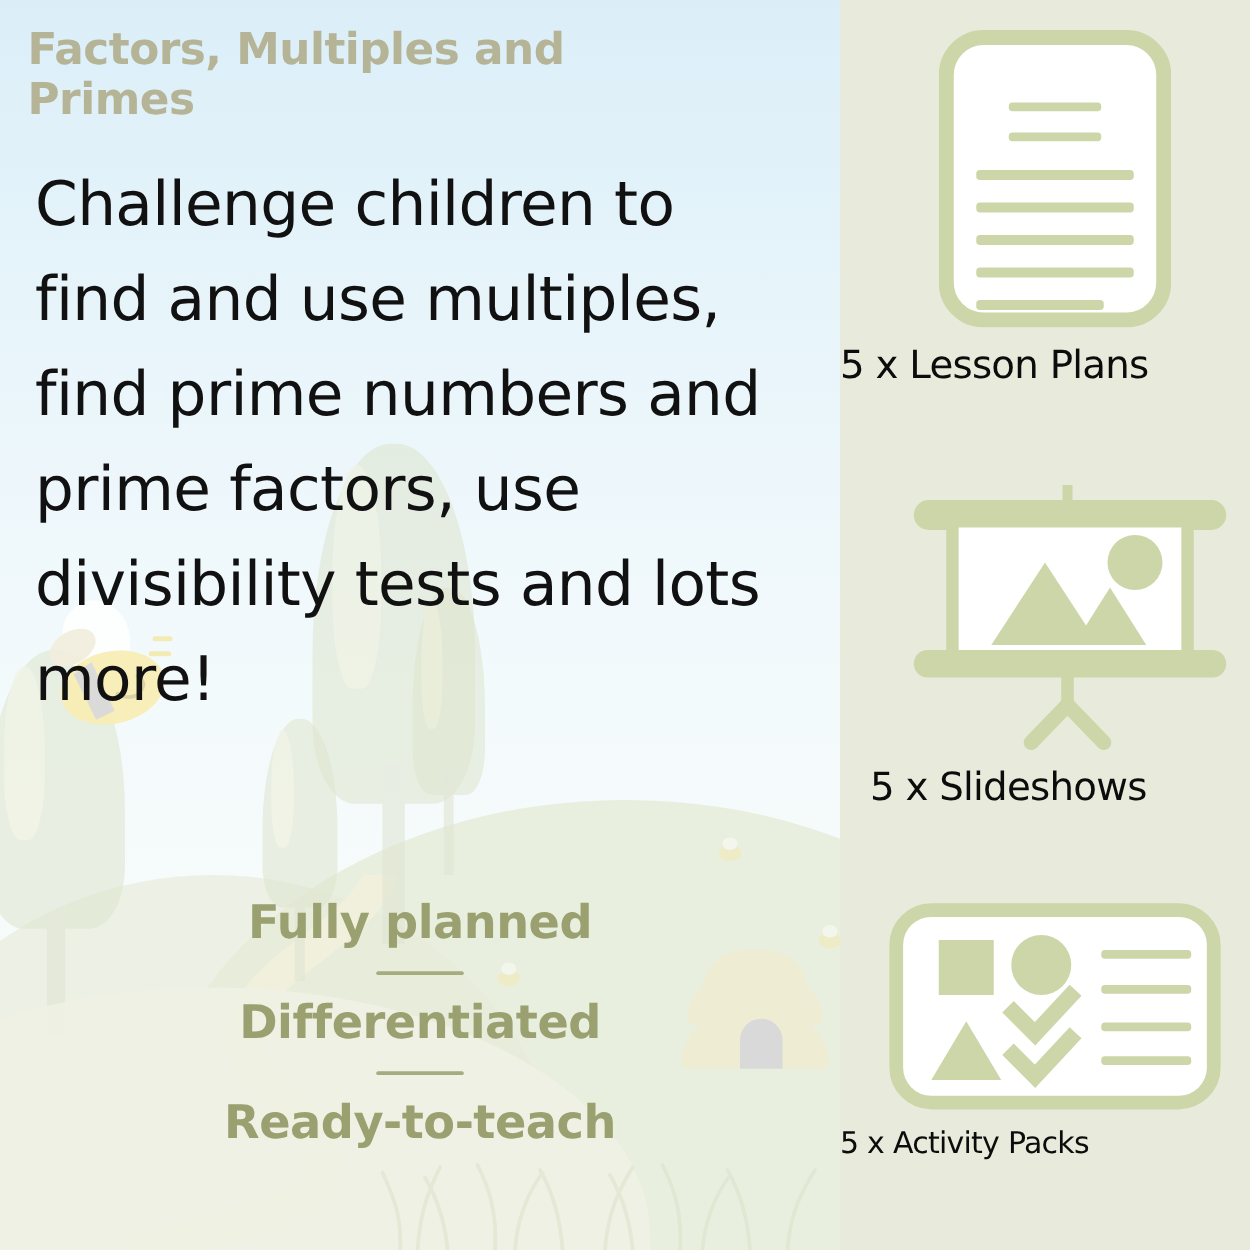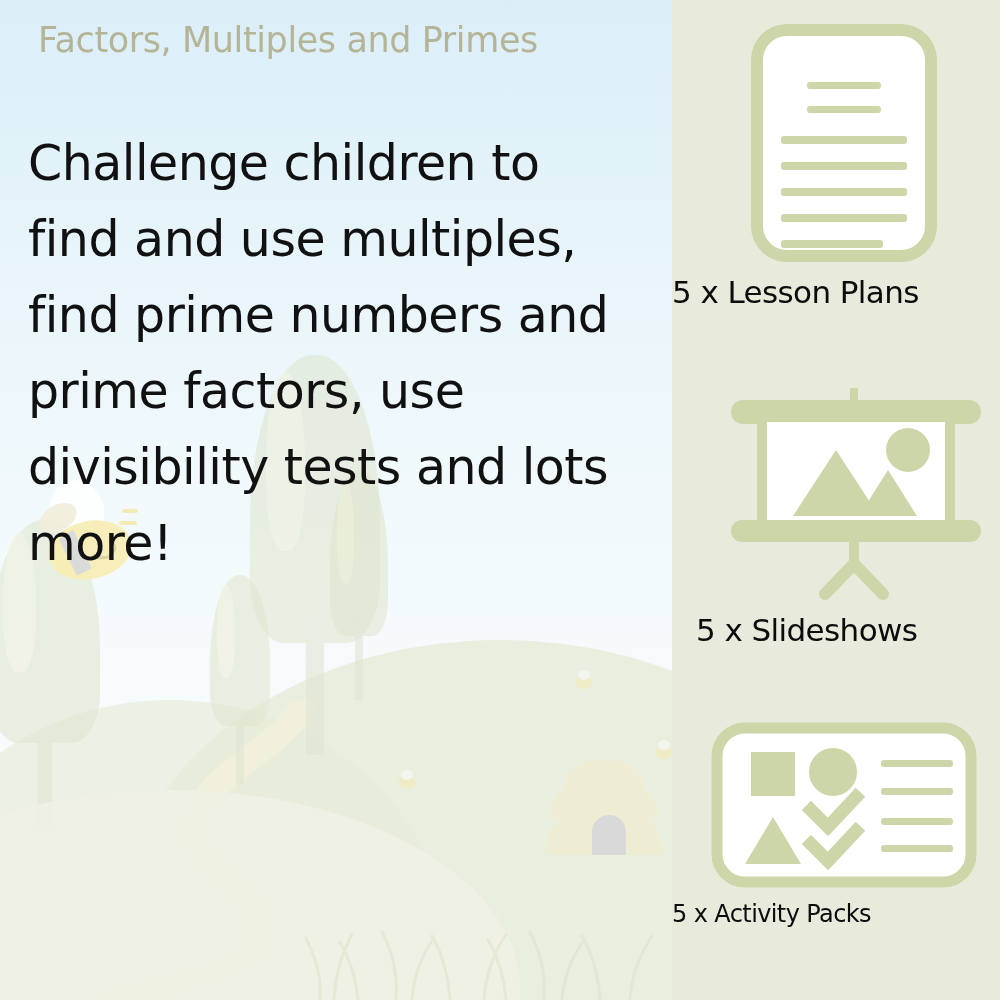--- a/index.html
+++ b/index.html
@@ -134,26 +134,26 @@
 
   
   #big-bee {
     position:absolute; left:28px; top:478px;
     width:118px; height:108px;
     opacity:.9;
   }
 
   
   #page-title {
-    position:absolute; left:16px; top:20px;
+    position:absolute; left:0; top:20px;
     width:576px;
     padding-left:22px;
     text-align:left;
     font-family:"DejaVu Sans", sans-serif;
-    font-weight:normal;
+    font-weight:bold;
     font-size:35px;
     letter-spacing:-0.4px;
     color:#b5b496;
   }
   #headline {
     position:absolute; left:28px; top:126px;
     width:616px;
     font-family:"DejaVu Sans", sans-serif;
     font-weight:normal;
     font-size:49px;
@@ -293,20 +293,27 @@
 
         <path d="M96 33 h12" stroke="#f5e9ad" stroke-width="4" stroke-linecap="round"></path>
         <path d="M93 45 h14" stroke="#f5e9ad" stroke-width="4" stroke-linecap="round"></path>
       </svg>
     </div>
 
     <div id="page-title">Factors, Multiples and Primes</div>
 
     <div id="headline">Challenge children to find and use multiples, find prime numbers and prime factors, use divisibility tests and lots more!</div>
 
+    <div id="features">
+      <div class="feature-text">Fully planned</div>
+      <div class="feature-divider"></div>
+      <div class="feature-text">Differentiated</div>
+      <div class="feature-divider"></div>
+      <div class="feature-text">Ready-to-teach</div>
+    </div>
   </div>
 
   <div id="right-panel">
 
     <div class="card" id="card-lesson-plans">
       <svg class="card-icon" width="186" height="238" viewBox="0 0 186 238">
         <rect x="6" y="6" width="174" height="226" rx="30" ry="30" fill="#ffffff" stroke="#ccd6a8" stroke-width="12"></rect>
         <g fill="#ccd6a8">
           <rect x="56" y="58" width="74" height="7" rx="3"></rect>
           <rect x="56" y="82" width="74" height="7" rx="3"></rect>

